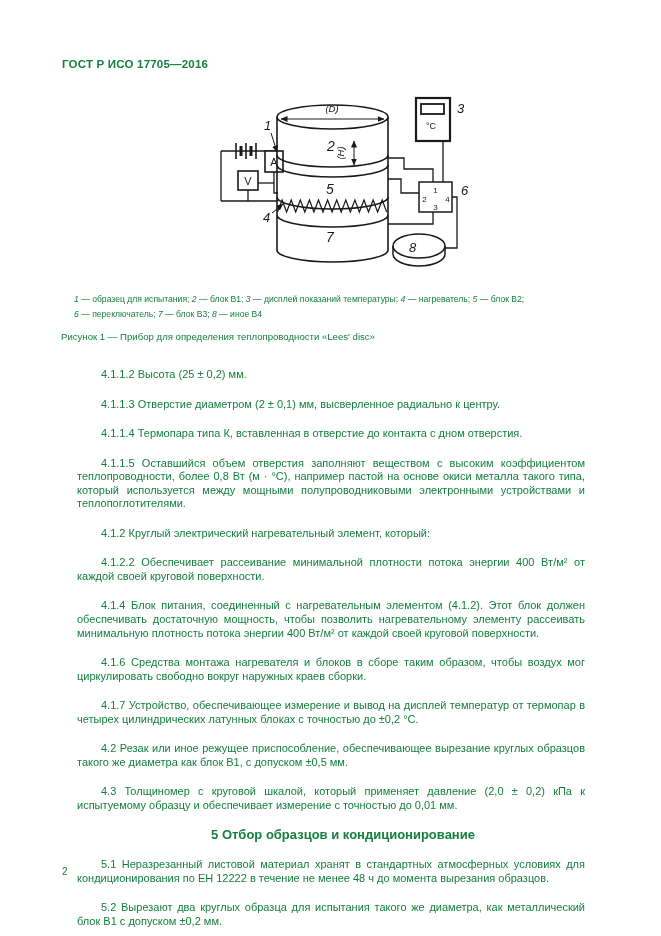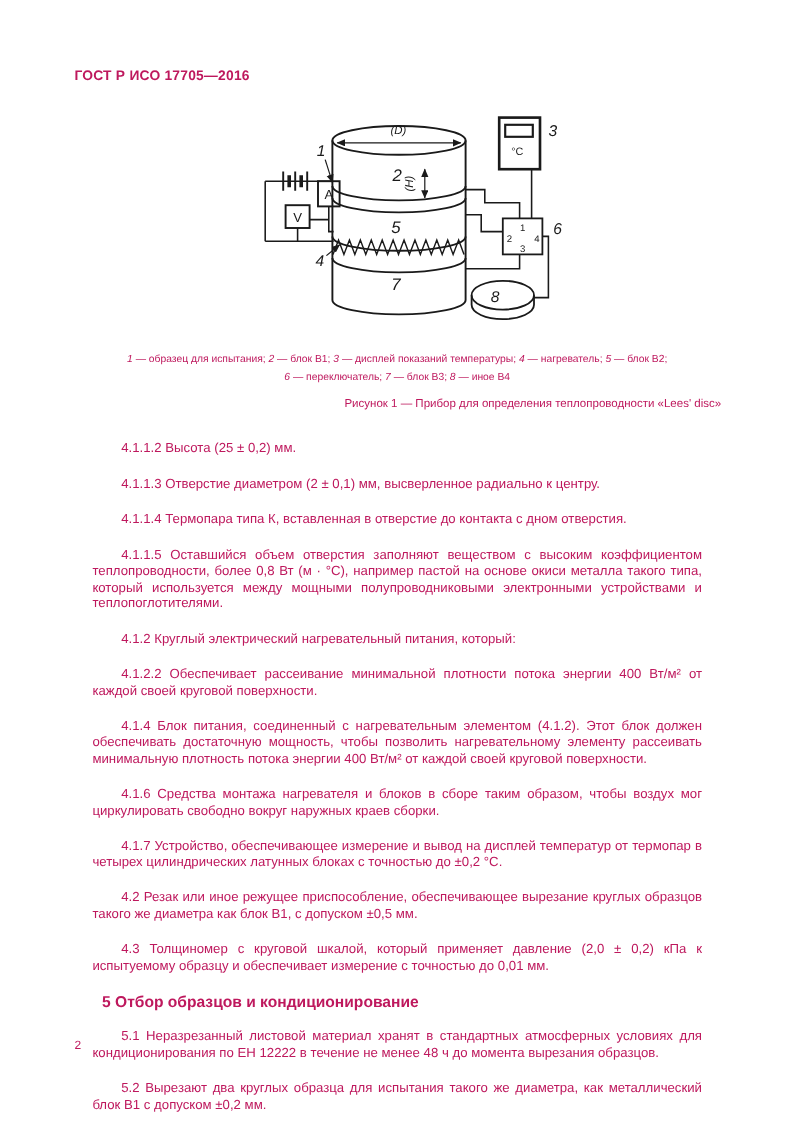--- a/index.html
+++ b/index.html
@@ -1,36 +1,36 @@
 <!DOCTYPE html>
 <html><head>
 <meta charset="utf-8">
 <style>
   html,body { margin:0; padding:0; background:#e8e8e8; }
   .page {
     position:relative; width:661px; height:936px; background:#ffffff;
-    font-family:"Liberation Sans", sans-serif; color:#be185d; overflow:hidden;
+    font-family:"Liberation Sans", sans-serif; color:#15803d; overflow:hidden;
     margin:0 auto;
   }
   .doc-header { position:absolute; left:62px; top:58px; font-size:11.5px; font-weight:bold; letter-spacing:.2px; }
   .fig-svg { position:absolute; left:195px; top:88px; }
   .fig-svg path, .fig-svg line, .fig-svg ellipse, .fig-svg rect, .fig-svg polyline { fill:none; stroke:#1a1a1a; }
   .fig-svg text { fill:#1a1a1a; stroke:none; font-family:"Liberation Sans", sans-serif; }
   .dg-num { font-style:italic; font-size:13px; }
   .dg-blocknum { font-style:italic; font-size:14px; text-anchor:middle; }
   .dg-dim { font-style:italic; font-size:9.5px; text-anchor:middle; }
   .dg-term { font-size:8px; text-anchor:middle; }
   .dg-meter { font-size:11px; text-anchor:middle; }
   .dg-celsius { font-size:9px; text-anchor:middle; }
-  .legend { position:absolute; left:61px; top:292px; width:540px; text-align:center; font-size:8.6px; line-height:15px; }
+  .legend { position:absolute; left:74px; top:292px; width:540px; font-size:8.6px; line-height:15px; }
   .legend .num { font-style:italic; }
-  .fig-caption { position:absolute; left:61px; top:331px; width:540px; text-align:right; font-size:9.6px; }
+  .fig-caption { position:absolute; left:61px; top:331px; width:540px; text-align:left; font-size:9.6px; }
   .body-text { position:absolute; left:61px; top:352px; width:540px; font-size:11px; line-height:13.55px; text-align:justify; }
   .body-text p { margin:16px; text-indent:24px; }
-  .body-text p.h2 { margin:13px 0; font-size:13px; font-weight:bold; text-align:left; }
+  .body-text p.h2 { margin:13px 0; font-size:13px; font-weight:bold; text-align:center; }
   .page-num { position:absolute; left:62px; top:866px; font-size:10px; }
 </style>
 </head>
 <body>
 
 <div class="page">
 
   <div class="doc-header">ГОСТ Р ИСО 17705—2016</div>
 
   <svg class="fig-svg" width="340" height="207" viewBox="195 88 340 207" xmlns="http://www.w3.org/2000/svg">
@@ -126,21 +126,21 @@
     <div><span class="num">6</span><span> — переключатель; </span><span class="num">7</span><span> — блок В3; </span><span class="num">8</span><span> — иное В4</span></div>
   </div>
 
   <div class="fig-caption">Рисунок 1 — Прибор для определения теплопроводности «Lees' disc»</div>
 
   <div class="body-text">
     <p>4.1.1.2  Высота (25 ± 0,2) мм.</p>
     <p>4.1.1.3  Отверстие диаметром (2 ± 0,1) мм, высверленное радиально к центру.</p>
     <p>4.1.1.4  Термопара типа К, вставленная в отверстие до контакта с дном отверстия.</p>
     <p>4.1.1.5  Оставшийся объем отверстия заполняют веществом с высоким коэффициентом теплопроводности, более 0,8 Вт (м · °С), например пастой на основе окиси металла такого типа, который используется между мощными полупроводниковыми электронными устройствами и теплопоглотителями.</p>
-    <p>4.1.2  Круглый электрический нагревательный питания, который:</p>
+    <p>4.1.2  Круглый электрический нагревательный элемент, который:</p>
     <p>4.1.2.2  Обеспечивает рассеивание минимальной плотности потока энергии 400 Вт/м² от каждой своей круговой поверхности.</p>
     <p>4.1.4  Блок питания, соединенный с нагревательным элементом (4.1.2). Этот блок должен обеспечивать достаточную мощность, чтобы позволить нагревательному элементу рассеивать минимальную плотность потока энергии 400 Вт/м² от каждой своей круговой поверхности.</p>
     <p>4.1.6  Средства монтажа нагревателя и блоков в сборе таким образом, чтобы воздух мог циркулировать свободно вокруг наружных краев сборки.</p>
     <p>4.1.7  Устройство, обеспечивающее измерение и вывод на дисплей температур от термопар в четырех цилиндрических латунных блоках с точностью до ±0,2 °С.</p>
     <p>4.2  Резак или иное режущее приспособление, обеспечивающее вырезание круглых образцов такого же диаметра как блок В1, с допуском ±0,5 мм.</p>
     <p>4.3  Толщиномер с круговой шкалой, который применяет давление (2,0 ± 0,2) кПа к испытуемому образцу и обеспечивает измерение с точностью до 0,01 мм.</p>
     <p class="h2">5  Отбор образцов и кондиционирование</p>
     <p>5.1  Неразрезанный листовой материал хранят в стандартных атмосферных условиях для кондиционирования по ЕН 12222 в течение не менее 48 ч до момента вырезания образцов.</p>
     <p>5.2  Вырезают два круглых образца для испытания такого же диаметра, как металлический блок В1 с допуском ±0,2 мм.</p>
   </div>

